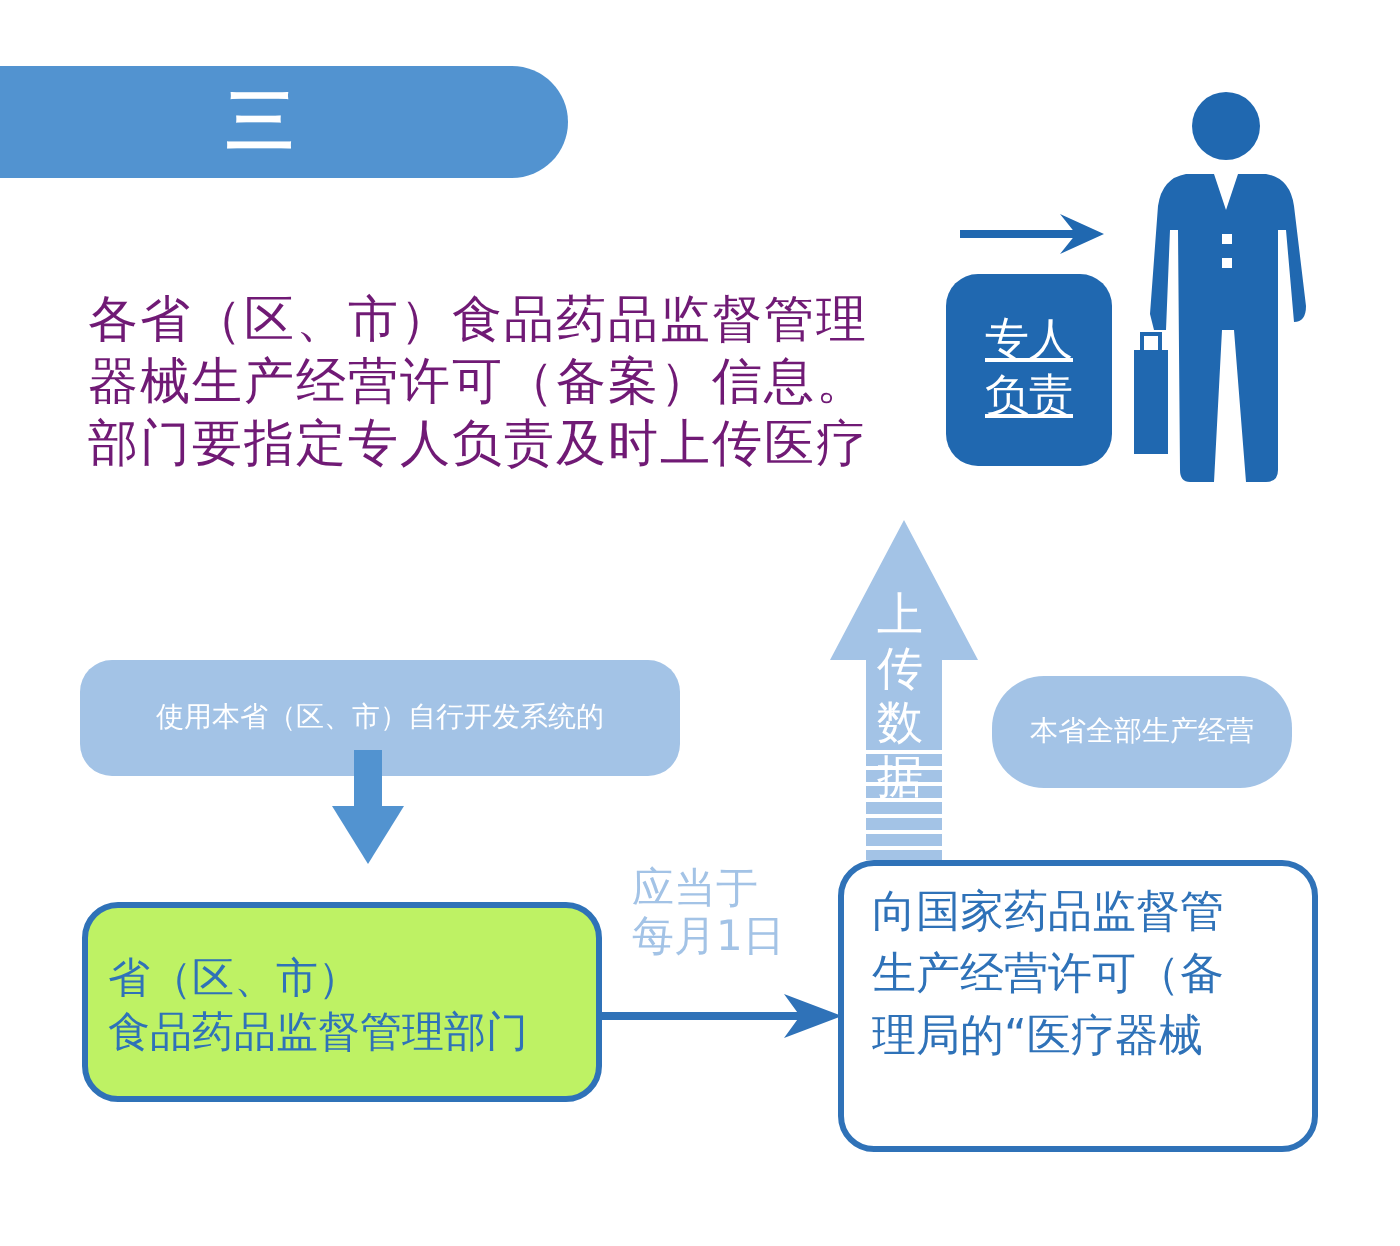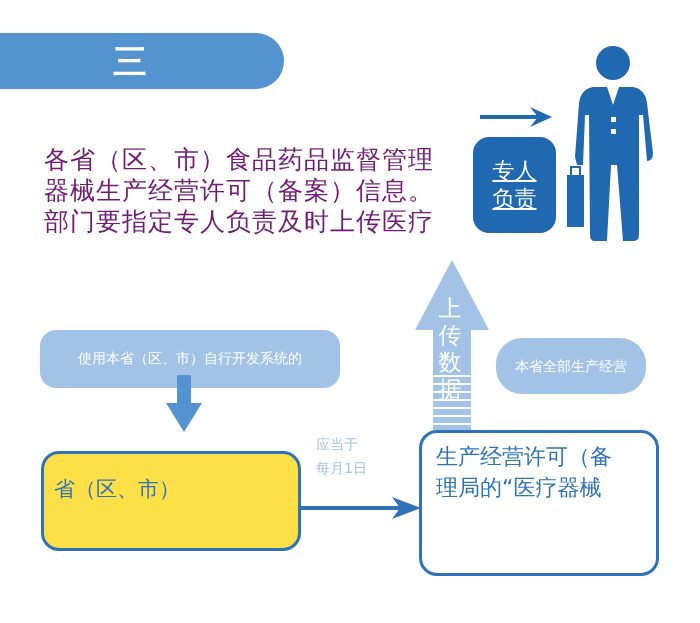--- a/index.html
+++ b/index.html
@@ -16,25 +16,25 @@
              border-radius: 16px; color: #fff; font-size: 22px; line-height: 28px;
              display: flex; align-items: center; justify-content: center; text-align: center; text-decoration: underline; }
     .pill-light { left: 40px; top: 301px; width: 300px; height: 58px; background: #a3c3e6;
                   border-radius: 16px; color: #fff; font-size: 14px; display: flex;
                   align-items: center; justify-content: center; margin-top: 29px; }
     .info-pill { left: 496px; top: 338px; width: 150px; height: 56px; background: #a3c3e6;
                  border-radius: 26px; color: #fff; font-size: 14px; line-height: 19px;
                  display: flex; align-items: center; justify-content: center; text-align: center; }
     .box-left { left: 41px; top: 451px; width: 260px; height: 100px; border: 3px solid #2f72b8;
                 border-radius: 18px; box-sizing: border-box; color: #2f72b8; font-size: 21px;
-                line-height: 27px; padding: 22px 0 0 10px; background: #fde047; }
+                line-height: 27px; padding: 22px 0 0 10px; background: #bef264; }
     .box-right { left: 419px; top: 430px; width: 240px; height: 146px; border: 3px solid #2f72b8;
                  border-radius: 18px; box-sizing: border-box; color: #2f72b8; font-size: 22px;
                  line-height: 31px; padding: 8px 0 0 14px; background: #fff; }
-    .timing { left: 316px; top: 432px; color: #a3c3e6; font-size: 14px; line-height: 24px; }
+    .timing { left: 316px; top: 432px; color: #a3c3e6; font-size: 21px; line-height: 24px; }
     .upload-text { left: 432px; top: 295px; width: 36px; color: #fff; font-size: 23px; line-height: 27px;
                    text-align: center; }
   </style>
 </head>
 <body>
 
 <div class="abs header-bar"></div>
 <div class="abs header-num">三</div>
 
 <div class="abs intro">
@@ -91,28 +91,30 @@
 </div>
 
 <div class="abs info-pill">
   <div>
     <div>本省全部生产经营</div>
   </div>
 </div>
 
 <div class="abs box-left">
   <div>省（区、市）</div>
+  <div>食品药品监督管理部门</div>
 </div>
 
 <div class="abs timing">
   <div>应当于</div>
   <div>每月1日</div>
 </div>
 
 <svg class="abs" style="left:300px;top:495px" width="122" height="26">
   <line x1="0" y1="13" x2="104" y2="13" stroke="#2f72b8" stroke-width="4"></line>
   <polygon points="92,2 121,13 92,24 100,13" fill="#2f72b8"></polygon>
 </svg>
 
 <div class="abs box-right">
+  <div>向国家药品监督管</div>
   <div>生产经营许可（备</div>
   <div>理局的“医疗器械</div>
 </div>
 
 </body></html>

